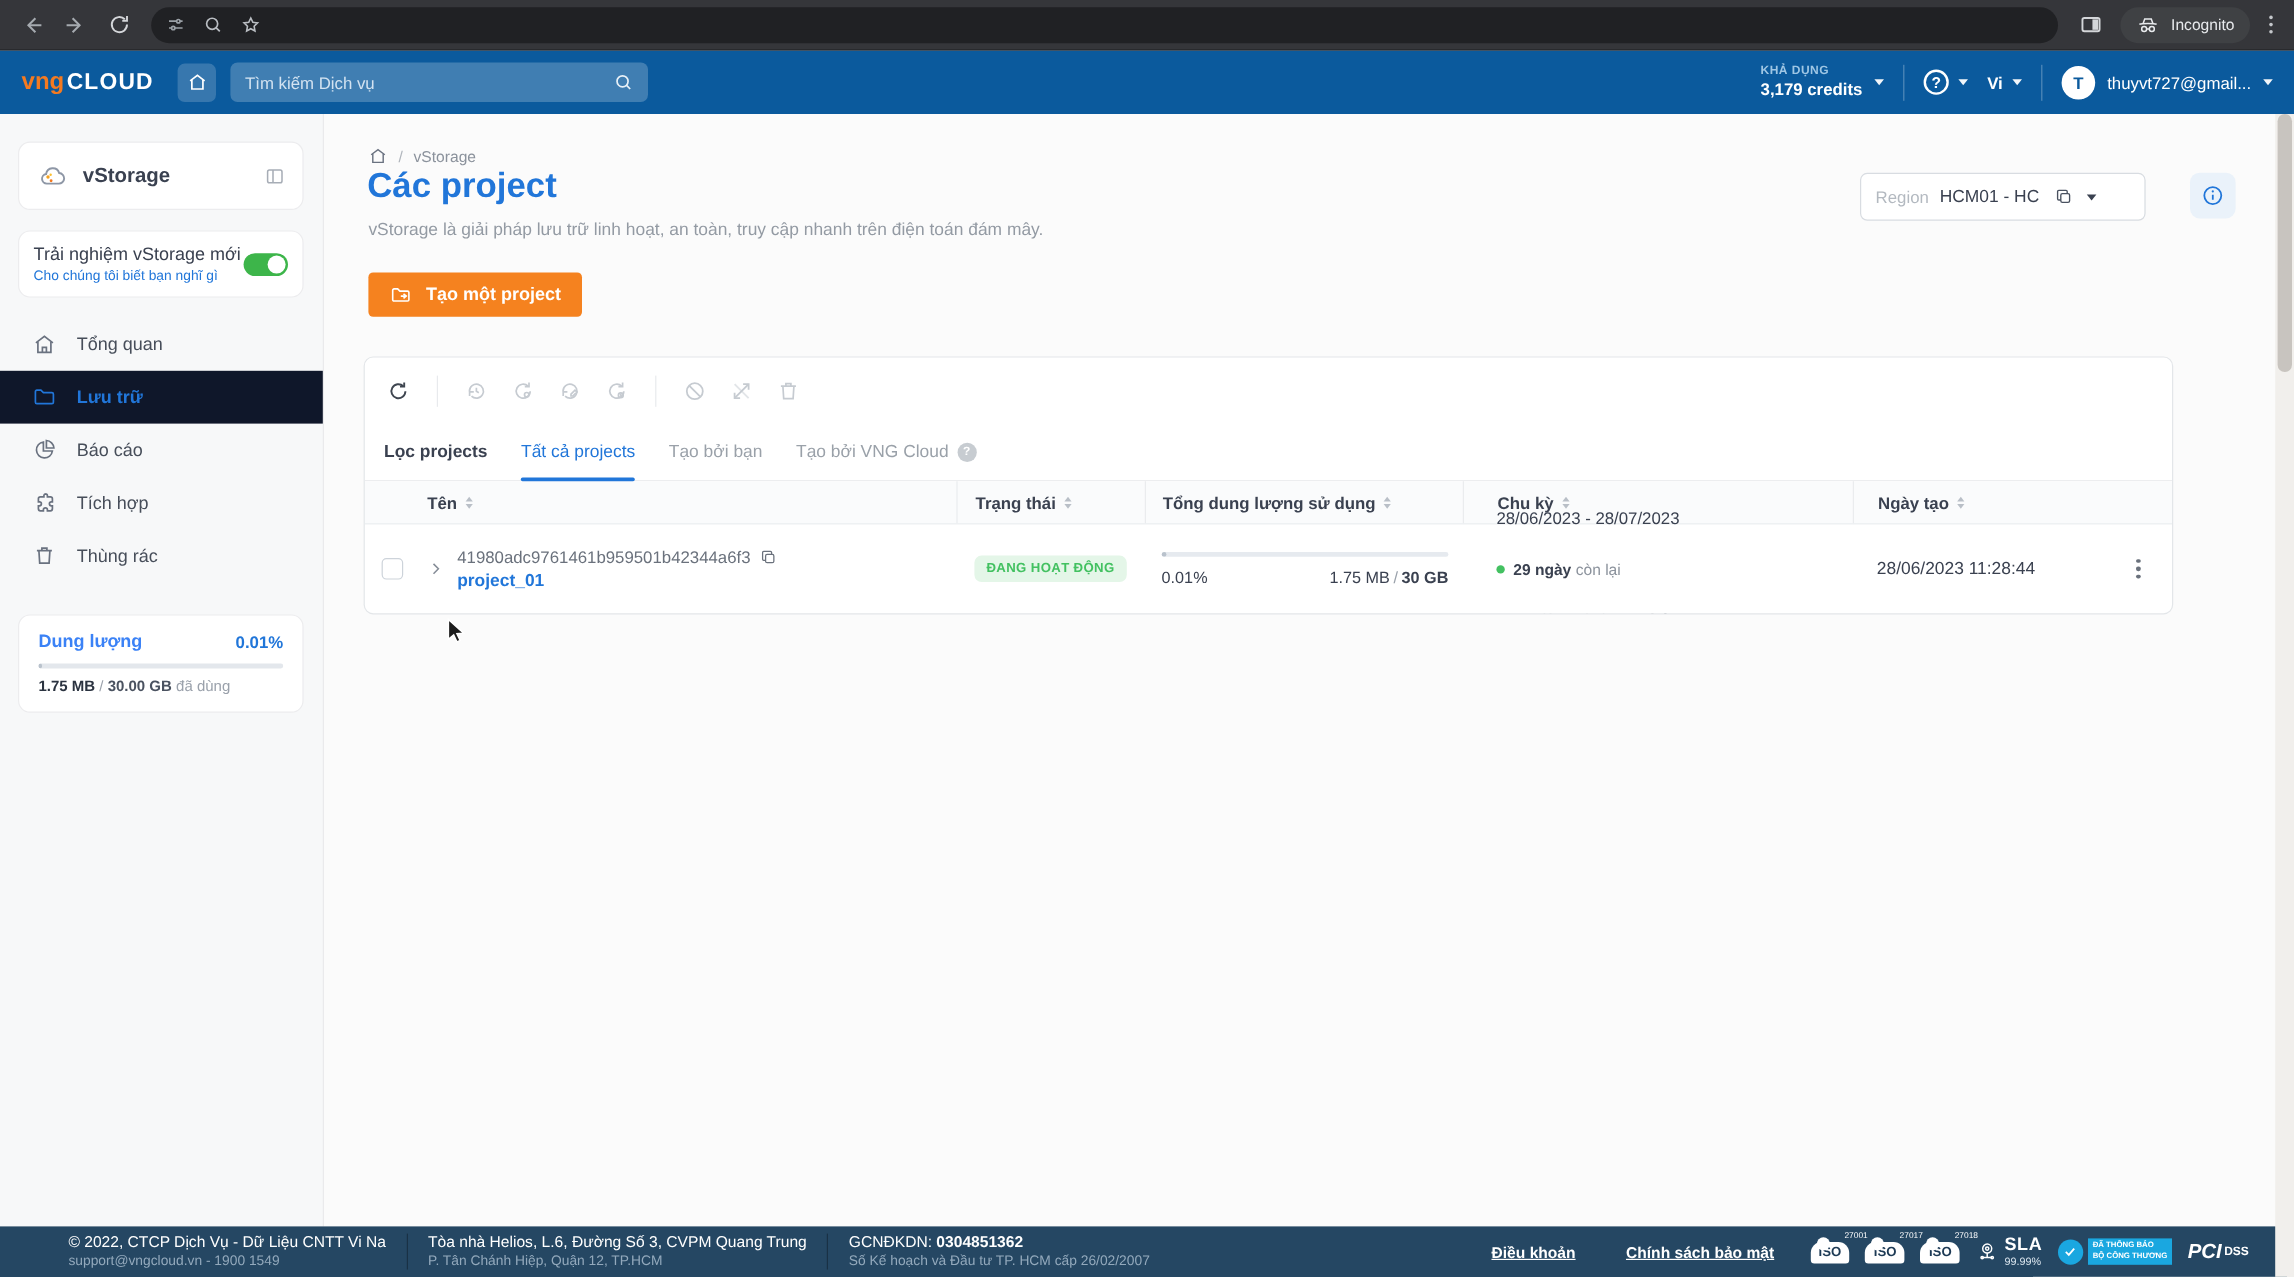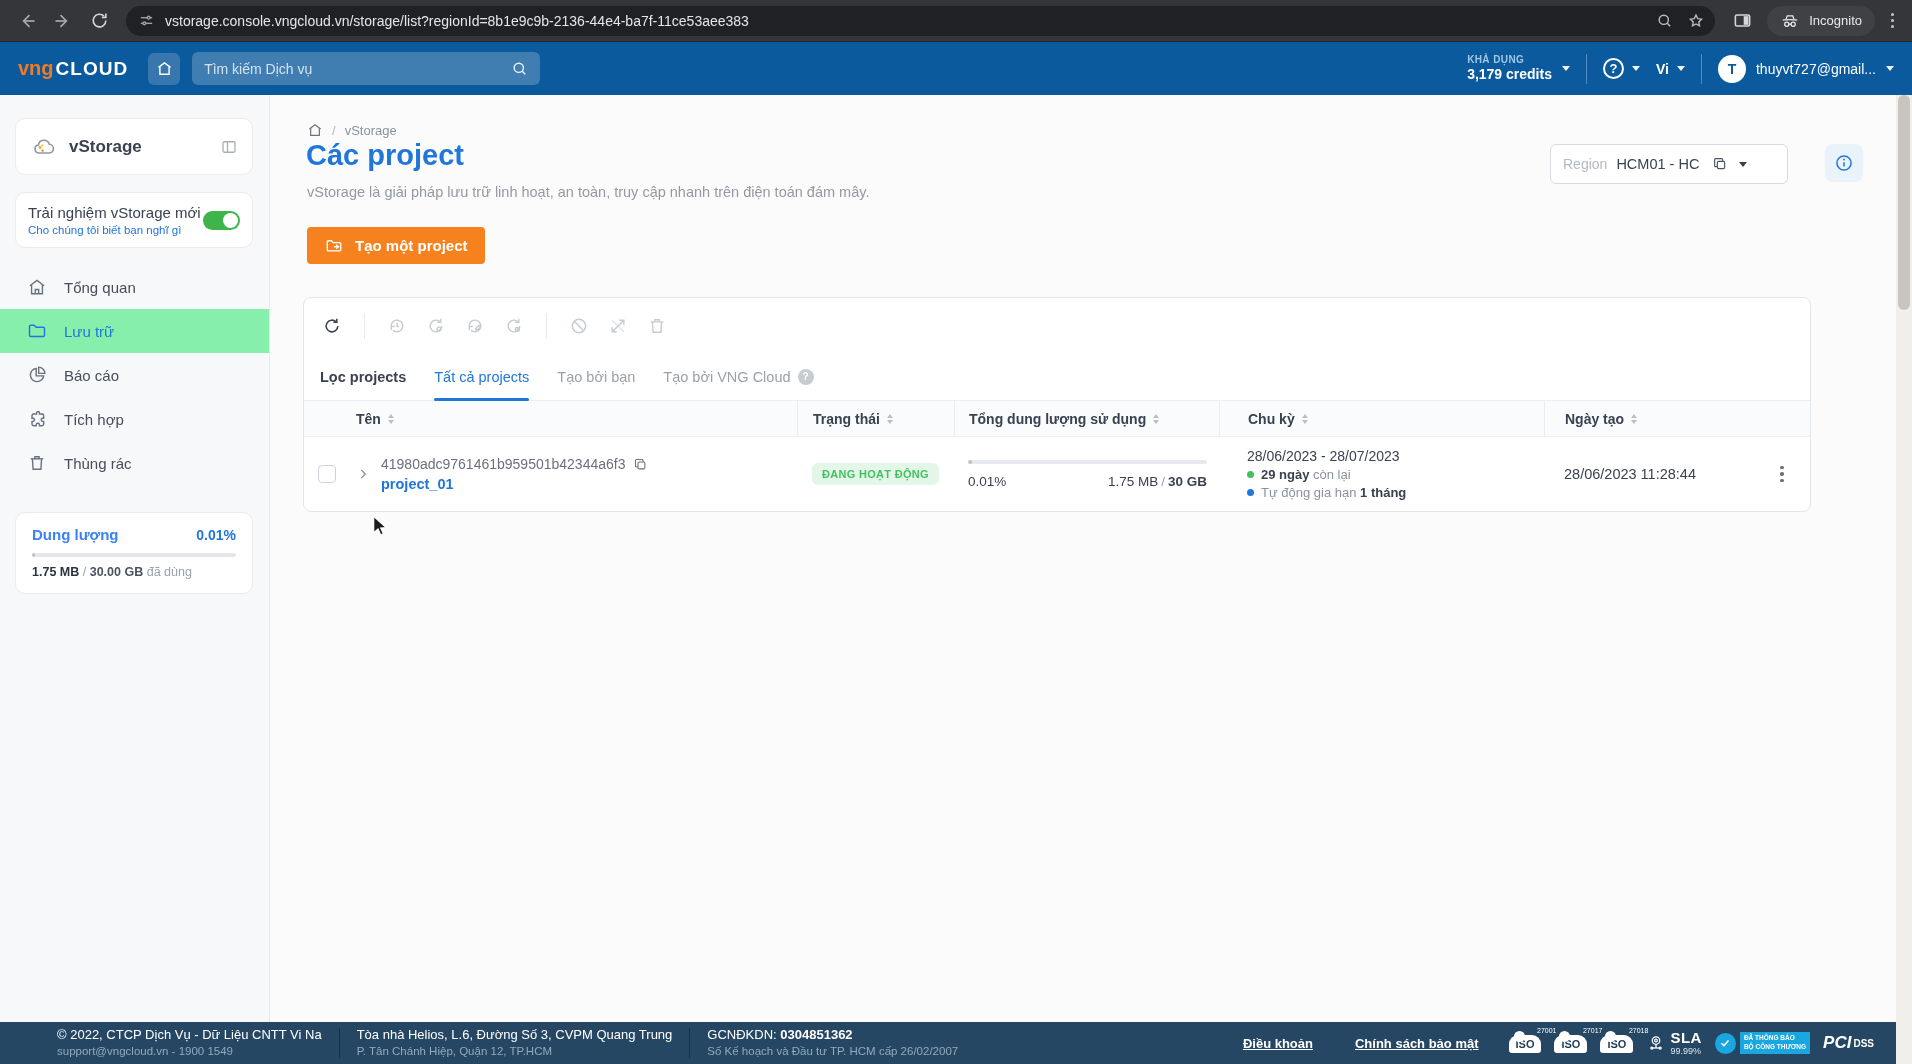--- a/index.html
+++ b/index.html
@@ -59,21 +59,21 @@
   #product-card .collapse { margin-left:auto; color:#a7adb6; }
   #promo-card { top:97px; height:56px; display:flex; align-items:center; padding:0 12px; }
   #promo-card .ptitle { font-size:15px; color:#3a4150; }
   #promo-card .plink { font-size:11.5px; color:#2176d9; margin-top:3px; }
   .toggle { margin-left:auto; width:37px; height:19px; background:#3db54a; border-radius:10px; position:relative; flex:none;}
   .toggle .knob { position:absolute; top:2px; right:2px; width:15px; height:15px; background:#fff; border-radius:50%; }
   #menu { position:absolute; top:170px; left:0; right:0; }
   .mitem { height:44px; display:flex; align-items:center; padding-left:27px; gap:17px;
            color:#474e5a; font-size:15px; }
   .mitem .mic { color:#6a7280; }
-  .mitem.active { background:#86efac; color:#2176d9; }
+  .mitem.active { background:#0f172a; color:#2176d9;font-weight:bold; }
   .mitem.active .mic { color:#2176d9; }
   #usage-card { top:417px; padding:13px 16px 14px; }
   .usage-head { display:flex; justify-content:space-between; align-items:center; }
   .usage-head .ut { font-weight:bold; font-size:15px; color:#3b82f6; }
   .usage-head .up { font-weight:bold; font-size:14px; color:#2176d9; }
   .pbar { height:4px; background:#e3e7ec; border-radius:2px; margin:10px 0 8px; overflow:hidden; }
   .pbar .fill { height:100%; width:1.5%; background:#b9c2cc; border-radius:2px; }
   .usage-text { font-size:12.5px; color:#9aa1ab; }
   .usage-text .b { font-weight:bold; color:#2b3340; }
   .usage-text .t { font-weight:bold; color:#4a5260; }
@@ -141,21 +141,21 @@
   .proj-link { color:#2176d9; font-weight:bold; font-size:14.5px; }
   .badge { display:inline-block; background:#e4f6e8; color:#43c161; font-size:11px; font-weight:bold;
            padding:5px 10px; border-radius:6px; letter-spacing:.3px; }
   .td-usage { display:flex; flex-direction:column; gap:10px; padding-right:12px; }
   .td-usage .pbar { margin:0; background:#e6eaef; }
   .usage-row { display:flex; justify-content:space-between; font-size:13.5px; color:#3a4150; }
   .usage-row .sep { color:#9aa1ab; padding:0 3px;}
   .usage-row .tot { font-weight:bold; }
   .td-cycle { display:flex; flex-direction:column; gap:3px; font-size:13px; color:#8b929c; }
   .td-cycle .range { font-size:14px; color:#3a4150; }
-  .dotline { display:flex; align-items:center; gap:7px; }
+  .dotline { display:flex; align-items:center; gap:7px;margin-top:24px; }
   .dot { width:7px; height:7px; border-radius:50%; flex:none; }
   .dot.green { background:#43c161; } .dot.blue { background:#2176d9; }
   .strong { font-weight:bold; color:#3a4150; }
   .td-date { font-size:14.5px; }
   .row-kebab i { background:#6a717c; width:3.5px; height:3.5px; }
 
   #cursor { position:absolute; top:420px; left:102px; z-index:40; }
 
   
   #scrollbar { position:absolute; top:95px; right:0; width:16px; bottom:0; background:#f1efec; z-index:70; }
@@ -213,21 +213,20 @@
   </div>
   <div id="omnibox">
     <svg width="17" height="17" viewBox="0 0 24 24" fill="none" stroke="#9aa0a6" stroke-width="2">
         <path d="M4 8h9"></path>
         <path d="M17 8h3"></path>
         <circle cx="15" cy="8" r="2"></circle>
         <path d="M4 16h3"></path>
         <path d="M11 16h9"></path>
         <circle cx="9" cy="16" r="2"></circle>
       </svg>
-    <span class="url">vstorage.console.vngcloud.vn/storage/list?regionId=8b1e9c9b-2136-44e4-ba7f-11ce53aee383</span>
     <span class="omni-ic">
       <svg width="17" height="17" viewBox="0 0 24 24" fill="none" stroke="currentColor" stroke-width="2">
           <circle cx="11" cy="11" r="6.5"></circle>
           <path d="M15.8 15.8L20 20"></path>
         </svg>
     </span>
     <span class="omni-ic">
       <svg width="18" height="18" viewBox="0 0 24 24" fill="none" stroke="currentColor" stroke-width="1.8">
           <path d="M12 4l2.3 4.8 5.2.7-3.8 3.7.9 5.2-4.6-2.5-4.6 2.5.9-5.2-3.8-3.7 5.2-.7z"></path>
         </svg>

